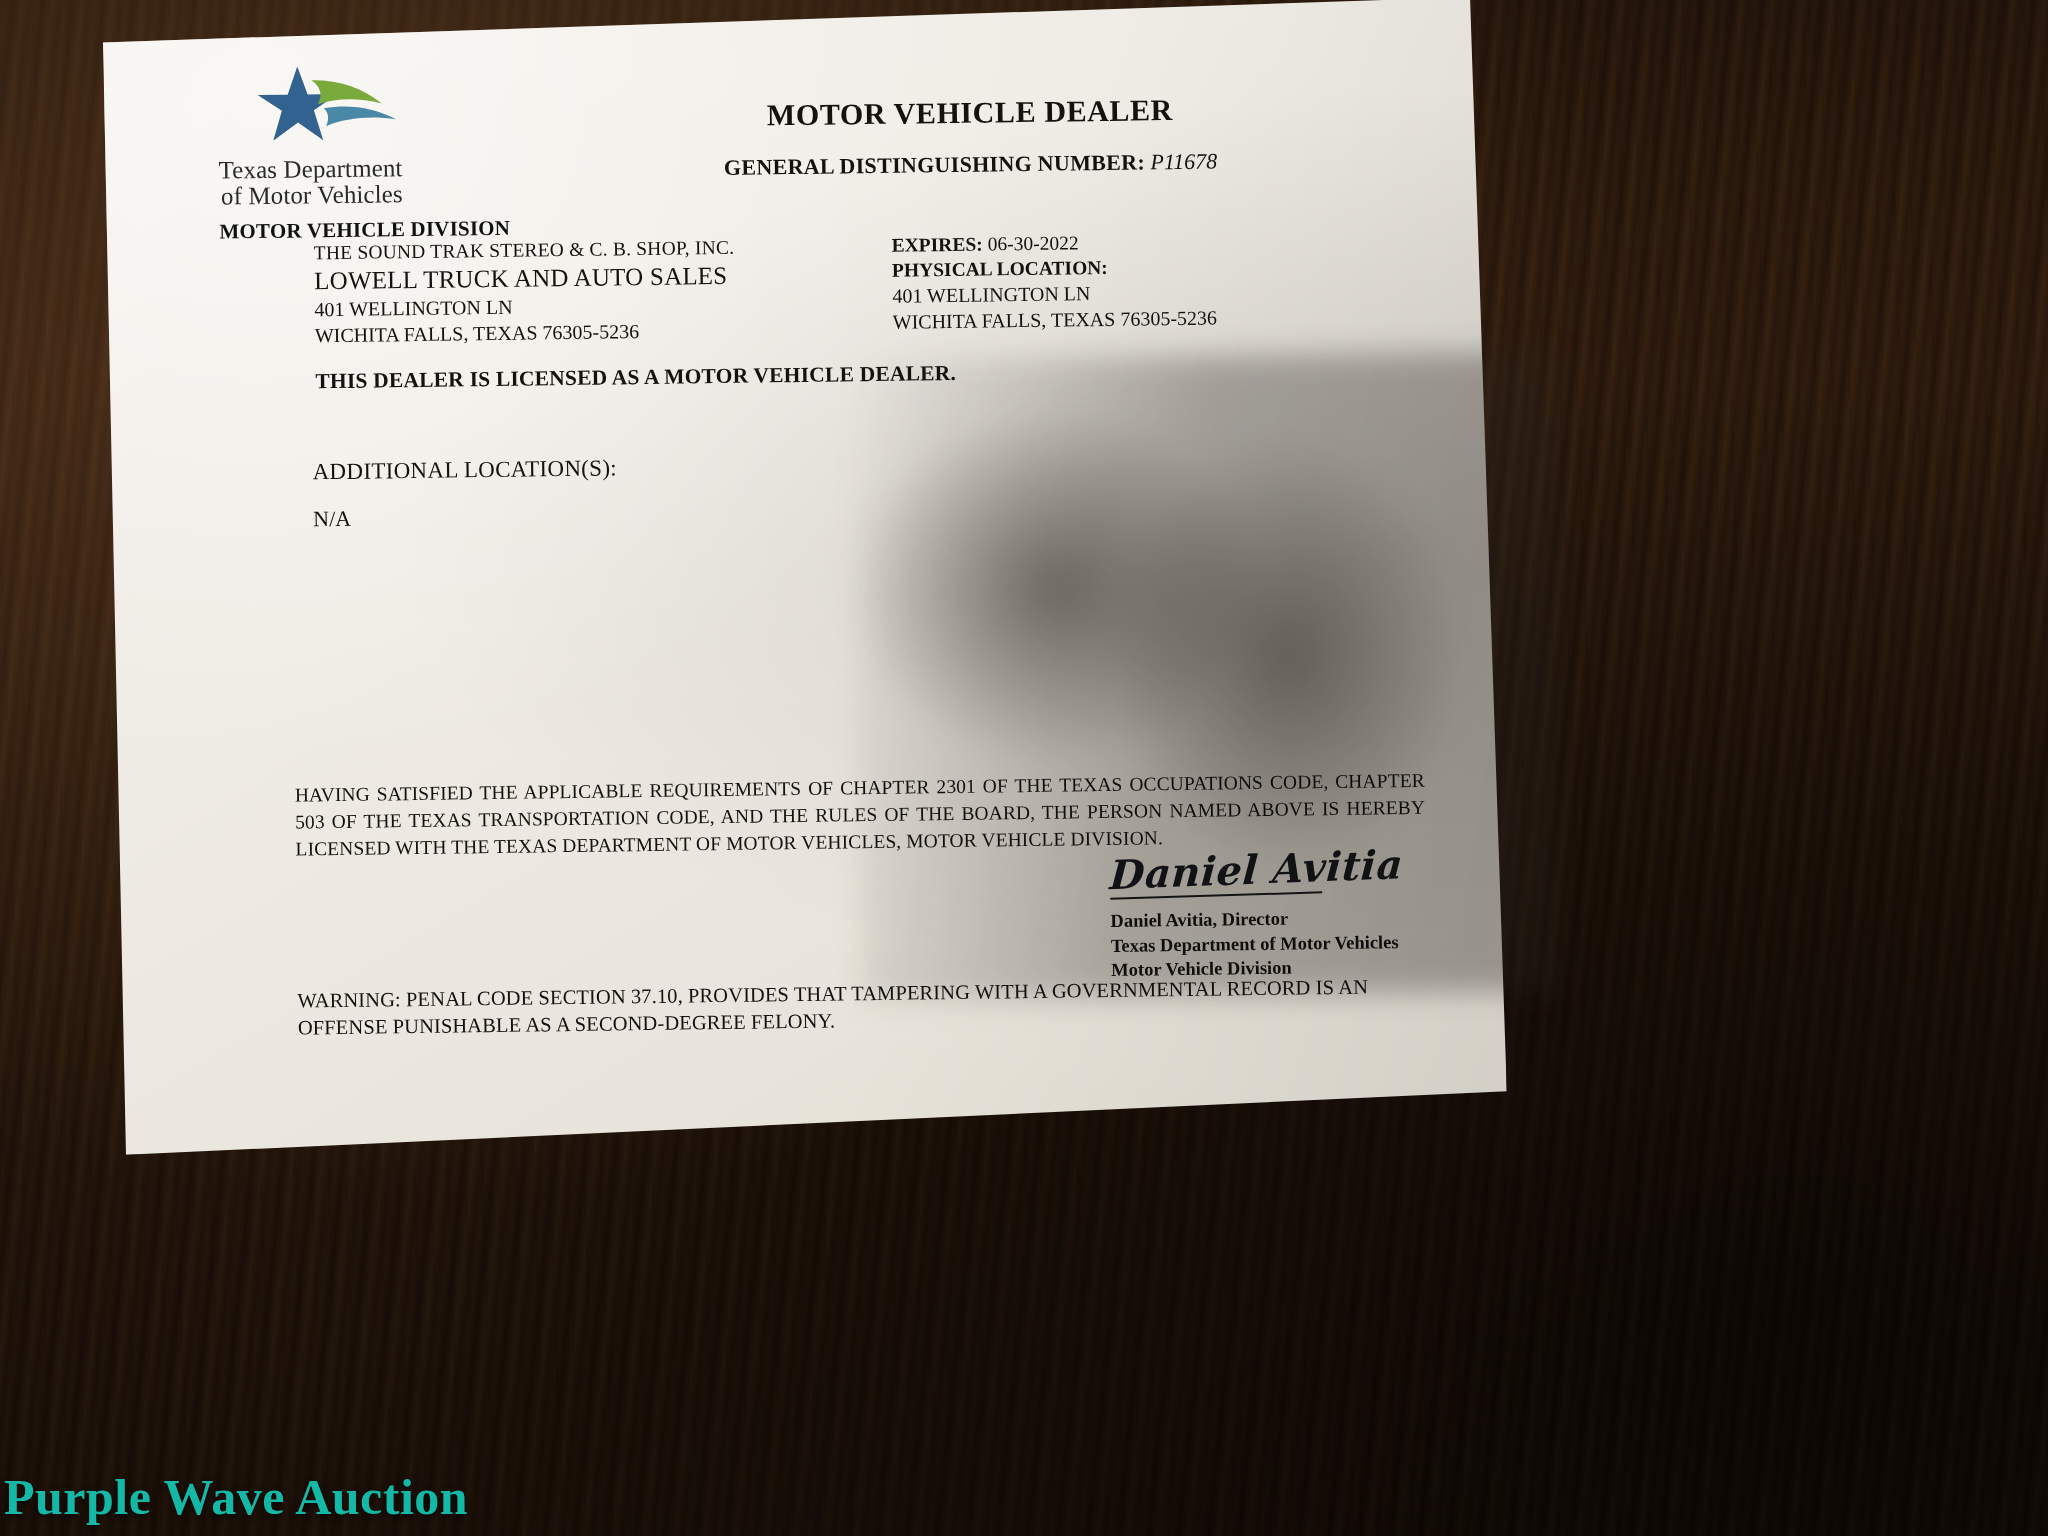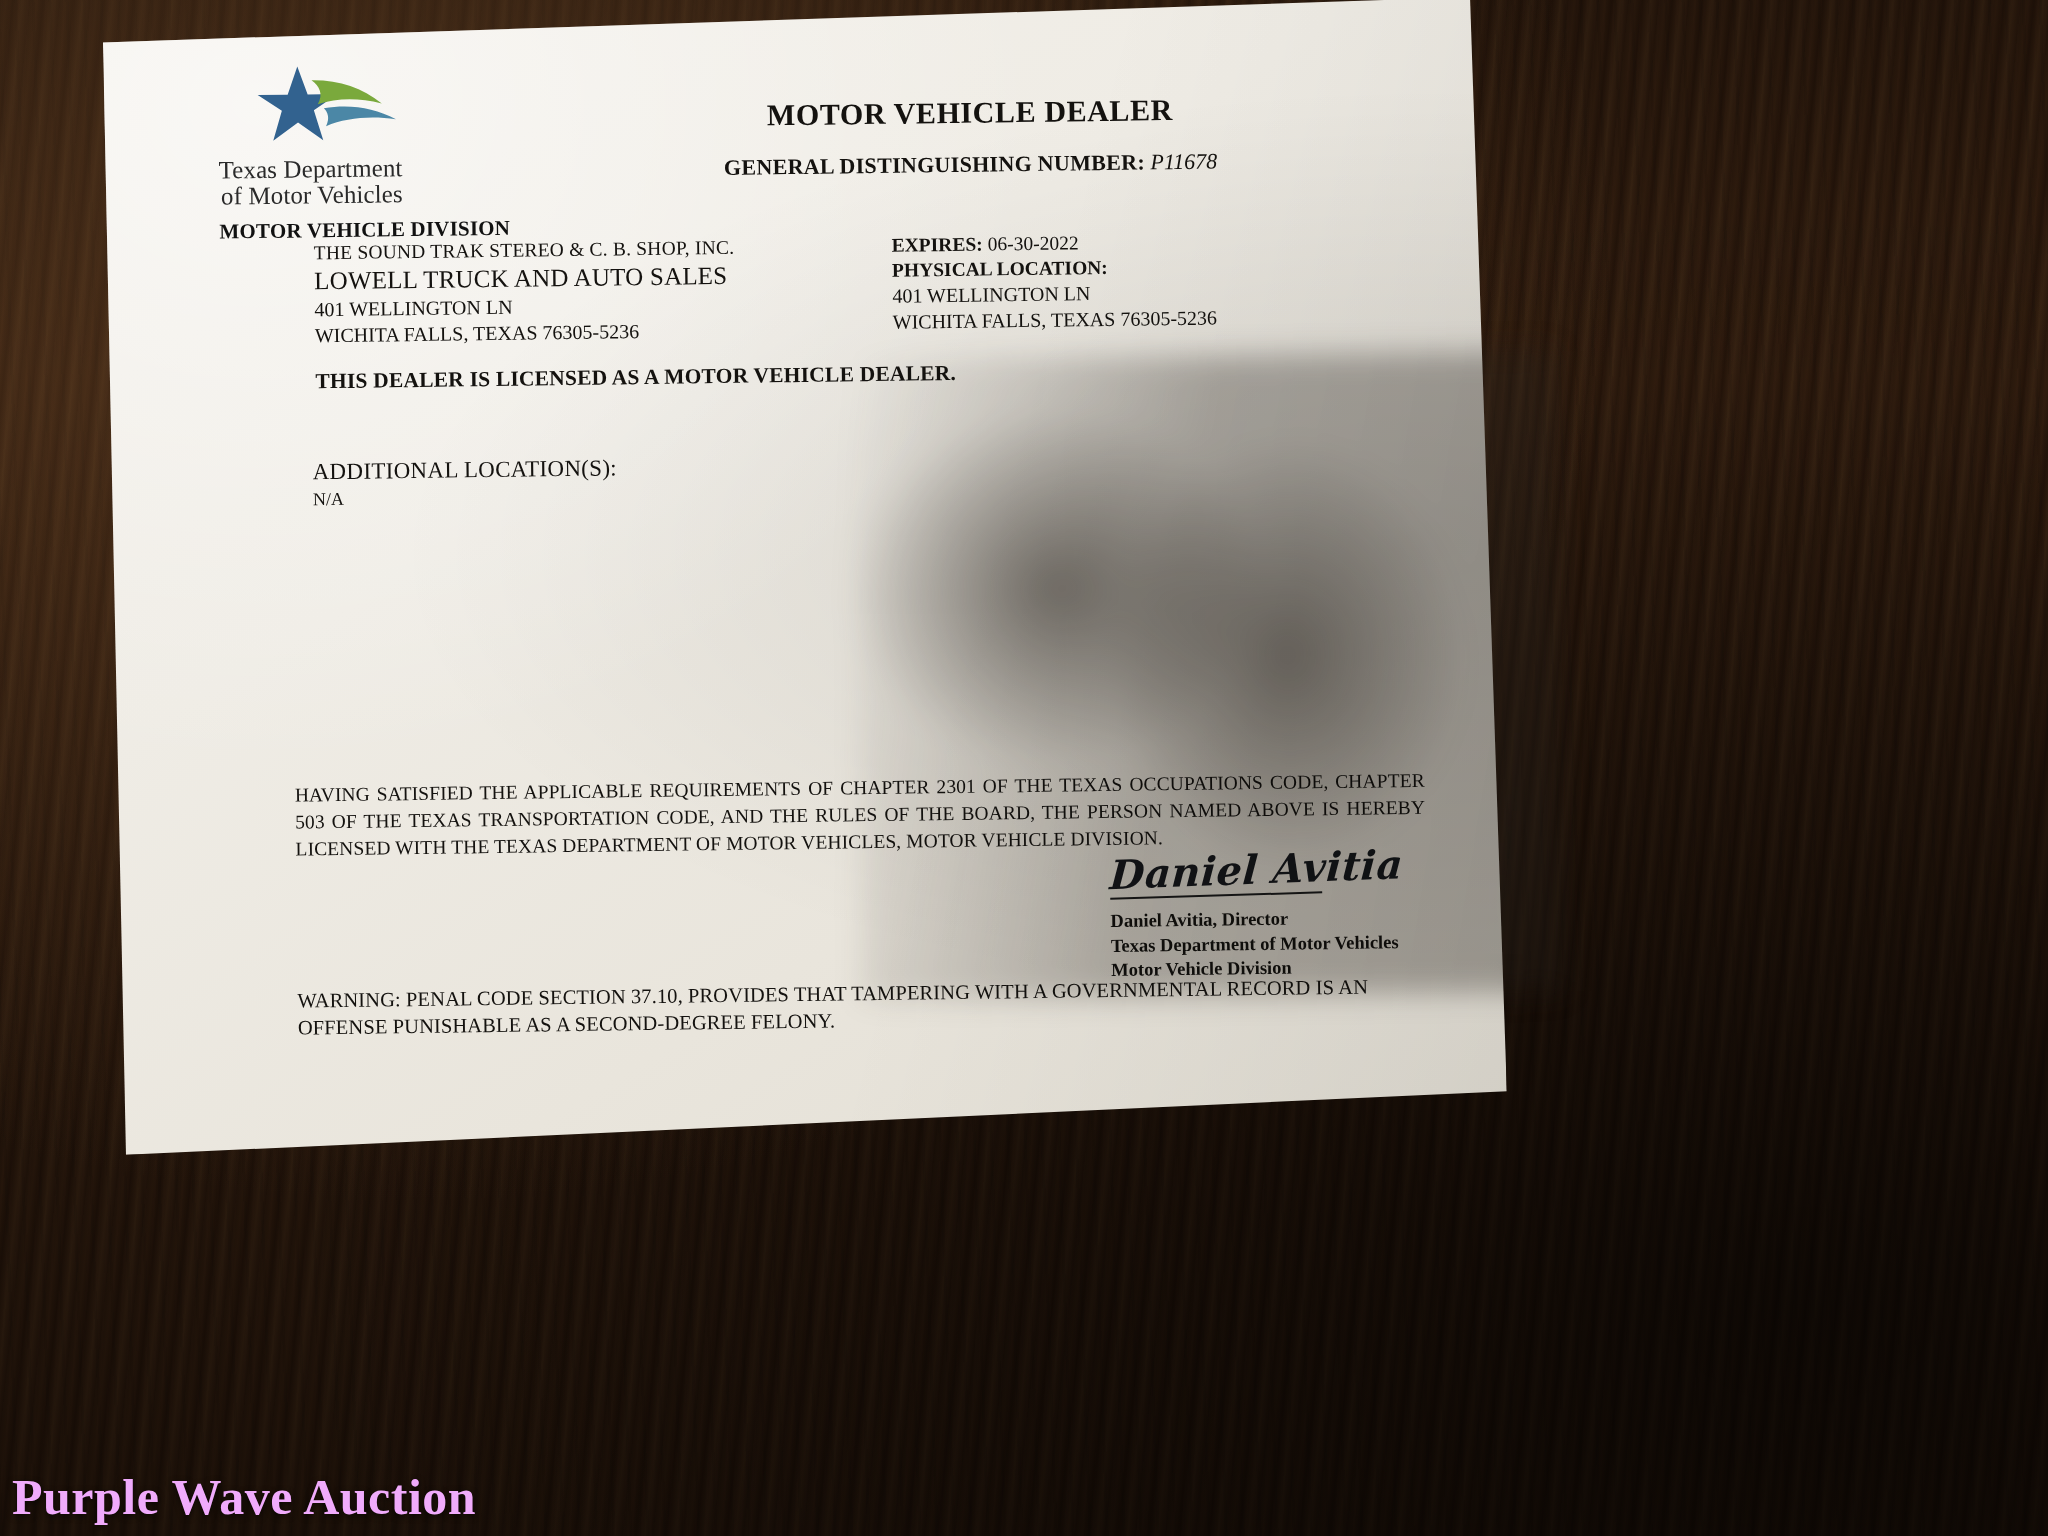--- a/index.html
+++ b/index.html
@@ -184,22 +184,22 @@
   .addl-label{
     position:absolute;
     left:218px;
     top:447px;
     font-size:23px;
     letter-spacing:.3px;
   }
   .addl-value{
     position:absolute;
     left:218px;
-    top:477px;
-    font-size:18px;
+    top:494px;
+    font-size:22px;
   }
 
   
   .body-para{
     position:absolute;
     left:196px;
     top:770px;
     width:1130px;
     font-size:19.5px;
     line-height:1.38;
@@ -245,26 +245,26 @@
     top:975px;
     width:1160px;
     font-size:20.5px;
     line-height:1.32;
     letter-spacing:.1px;
   }
 
   
   .watermark{
     position:absolute;
-    left:12px;
+    left:4px;
     bottom:10px;
     font-family:"Liberation Serif", serif;
     font-weight:bold;
     font-size:50px;
-    color:#f0abfc;
+    color:#14b8a6;
     letter-spacing:.5px;
     text-shadow: 0 2px 6px rgba(0,0,0,.65);
   }
 </style>
 </head>
 <body>
 
 <div class="desk">
   <div class="grain"></div>
 </div>

